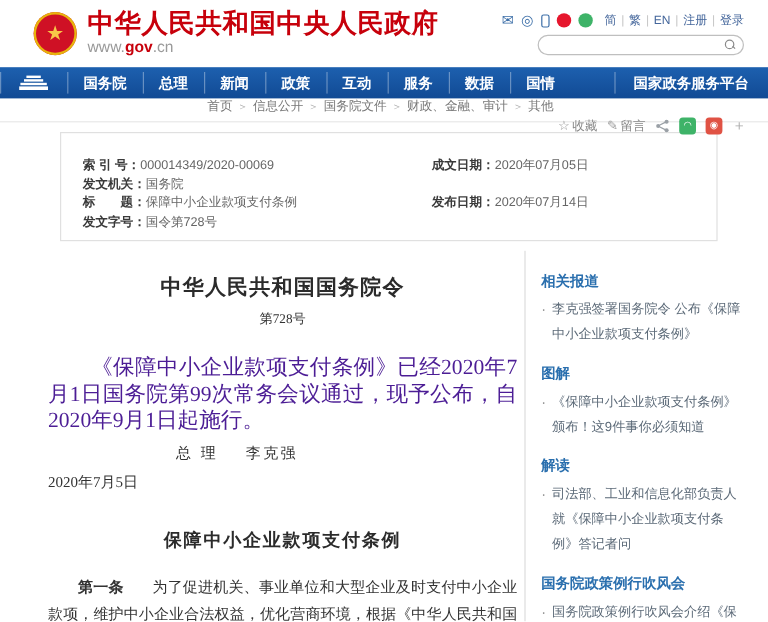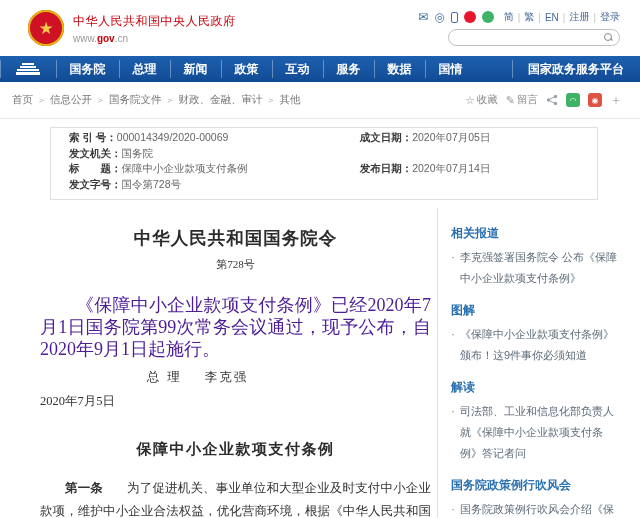--- a/index.html
+++ b/index.html
@@ -6,22 +6,22 @@
   html,body { background:#fff; }
   .page { position:relative; width:640px; height:518px; overflow:hidden; background:#fff;
           font-family:"Liberation Sans","DejaVu Sans",sans-serif; }
 
   
   .site-header { height:56px; display:flex; align-items:center; padding:0 20px 0 28px; }
   .logo-link { display:flex; align-items:center; text-decoration:none; cursor:pointer; }
   .emblem { width:36px; height:36px; border-radius:50%; background:#cf1125;
             display:flex; align-items:center; justify-content:center; color:#f7c948;
             font-size:17px; margin-right:9px; box-shadow:inset 0 0 0 2px #e8b40c; }
-  .site-title { color:#c7000b; font-weight:normal; font-size:12px; line-height:19px; letter-spacing:.5px; }
-  .site-url { font-size:10px; color:#9a9a9a; margin-top:2px; }
+  .site-title { color:#c7000b; font-weight:bold; font-size:22px; line-height:19px; letter-spacing:.5px; }
+  .site-url { font-size:13px; color:#9a9a9a; margin-top:2px; }
   .site-url .gov { color:#c7000b; font-weight:bold; }
   .header-right { margin-left:auto; display:flex; flex-direction:column; align-items:flex-end; gap:5px; }
   .util-row { display:flex; align-items:center; gap:6px; font-size:11px; }
   .u-icon { color:#3d6fa8; font-size:12px; line-height:12px; cursor:pointer; }
   .phone-glyph { display:inline-block; width:7px; height:11px; border:1px solid #3d6fa8; border-radius:2px; cursor:pointer; }
   .dot-icon { display:inline-block; width:12px; height:12px; border-radius:50%; cursor:pointer; }
   .weibo-dot { background:#e6162d; }
   .wechat-dot { background:#3eb368; }
   .lang-links { display:flex; align-items:center; gap:4px; font-size:10px; color:#44669b; margin-left:4px; }
   .lang-links .sep { color:#c5c5c5; }
@@ -40,37 +40,37 @@
   .nav-home { width:56px; display:flex; align-items:center; justify-content:center; cursor:pointer; }
   .nav-item { display:flex; align-items:center; padding:0 13.5px; color:#fff; font-size:12px;
               font-weight:bold; cursor:pointer; position:relative; white-space:nowrap; }
   .nav-item::before, .nav-home::after { content:""; position:absolute; left:0; top:4px; bottom:4px;
               width:1px; background:rgba(255,255,255,.35); }
   .nav-item { position:relative; }
   .nav-home { position:relative; }
   .nav-item.last { margin-left:auto; padding:0 16px; }
 
   
-  .crumb-bar { height:37px; display:flex; align-items:center; padding:0 18px 0 12px;
-               border-bottom:1px solid #e8e8e8; font-size:10.5px; color:#777; }
+  .crumb-bar { height:20px; display:flex; align-items:center; padding:0 18px 0 12px;
+               border-bottom:1px solid #e8e8e8; font-size:10.5px; color:#777;flex-direction:column; }
   .crumb { display:flex; align-items:center; gap:4px; }
   .crumb span[data-interactable="true"] { cursor:pointer; }
   .crumb .gt { color:#aaa; font-size:9px; }
   .crumb-actions { margin-left:auto; display:flex; align-items:center; gap:8px; color:#888; }
   .act { display:flex; align-items:center; gap:2px; cursor:pointer; }
   .act .glyph { font-size:11px; color:#999; }
   .share-svg { width:12px; height:12px; cursor:pointer; }
   .sq-icon { width:14px; height:14px; border-radius:3px; display:flex; align-items:center;
              justify-content:center; color:#fff; font-size:8px; cursor:pointer; }
   .sq-wechat { background:#3eb368; }
   .sq-weibo { background:#e05244; }
   .plus { color:#aaa; font-size:12px; cursor:pointer; }
 
   
-  .meta-box { margin:8px 42px 0 50px; border:1px solid #e0e0e0; padding:2px 18px 7px; display:flex; }
+  .meta-box { margin:8px 42px 0 50px; border:1px solid #e0e0e0; padding:20px 18px 7px; display:flex; }
   .meta-col-l { width:57%; }
   .meta-col-r { width:43%; }
   .meta-row { display:flex; font-size:10.5px; line-height:15.5px; }
   .meta-label { font-weight:bold; color:#3a3a3a; white-space:pre; flex:none; }
   .meta-value { color:#666; }
   .meta-spacer { height:15.5px; }
 
   
   .columns { display:flex; margin:0 20px 0 40px; align-items:stretch; }
   .doc { width:397px; padding-right:6px;

